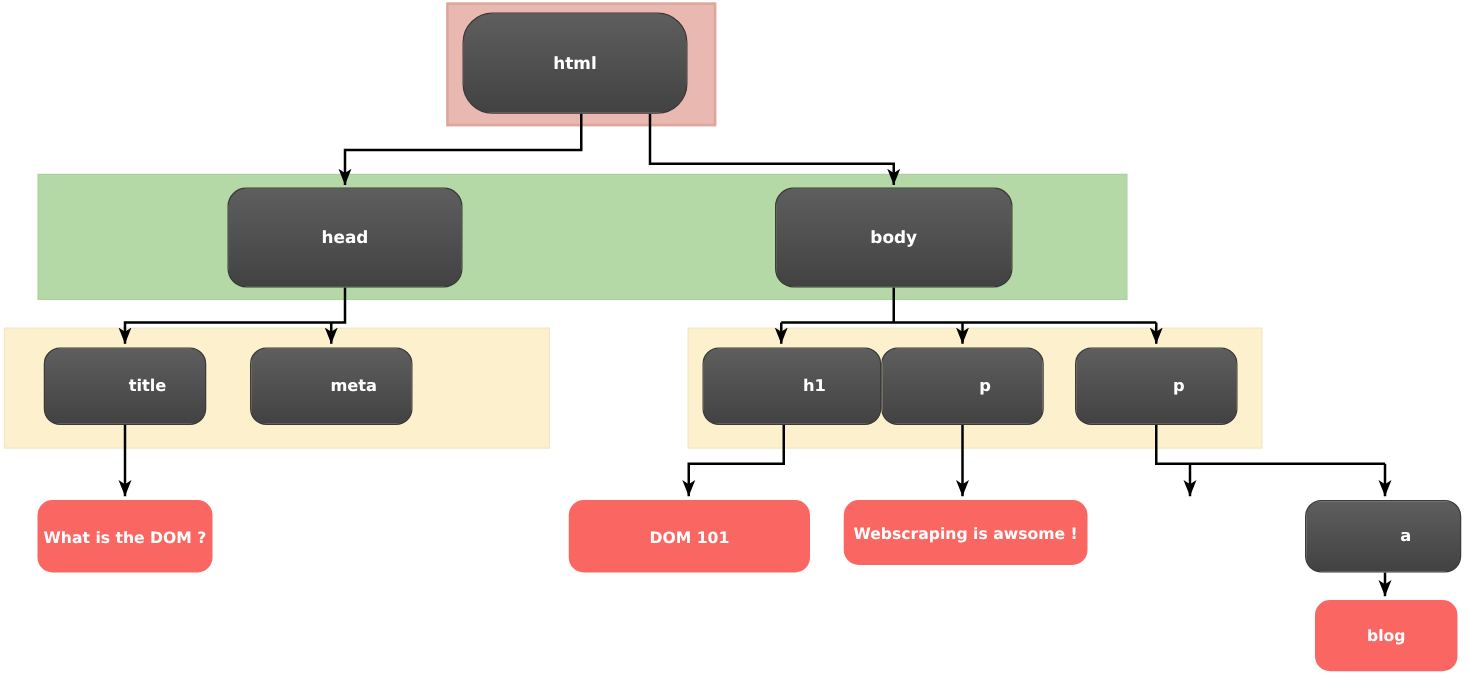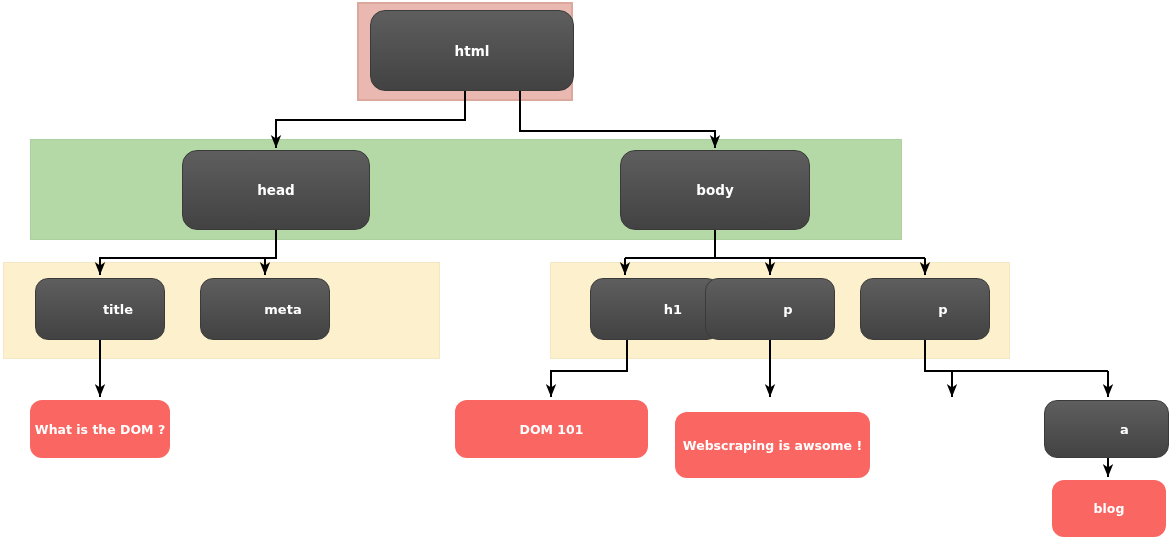--- a/index.html
+++ b/index.html
@@ -103,54 +103,54 @@
     <path class="wire" d="M925,258 V275" marker-end="url(#arrowhead)"></path>
     <path class="wire" d="M100,340 V397" marker-end="url(#arrowhead)"></path>
     <path class="wire" d="M627,340 V371 H551 V397" marker-end="url(#arrowhead)"></path>
     <path class="wire" d="M770,340 V397" marker-end="url(#arrowhead)"></path>
     <path class="wire" d="M925,340 V371 H1108"></path>
     <path class="wire" d="M952,371 V397" marker-end="url(#arrowhead)"></path>
     <path class="wire" d="M1108,371 V397" marker-end="url(#arrowhead)"></path>
     <path class="wire" d="M1108,458 V477" marker-end="url(#arrowhead)"></path>
   </svg>
 
-  <div class="node element" style="left:370px; top:10px; width:204px; height:81px;">
+  <div class="node element" style="left:370px; top:10px; width:180px; height:81px;border-radius:24px;">
     <span>html</span>
   </div>
   <div class="node element" style="left:182px; top:150px; width:188px; height:80px;align-items:center;">
     <span>head</span>
   </div>
   <div class="node element" style="left:620px; top:150px; width:190px; height:80px;">
     <span>body</span>
   </div>
   <div class="node element small" style="left:35px; top:278px; width:130px; height:62px;">
     <span>title</span>
   </div>
   <div class="node element small" style="left:200px; top:278px; width:130px; height:62px;align-items:center;">
     <span>meta</span>
   </div>
-  <div class="node element small" style="left:590px; top:278px; width:130px; height:62px;">
+  <div class="node element small" style="left:562px; top:278px; width:143px; height:62px;">
     <span>h1</span>
   </div>
   <div class="node element small" style="left:705px; top:278px; width:130px; height:62px;">
     <span>p</span>
   </div>
   <div class="node element small" style="left:860px; top:278px; width:130px; height:62px;">
     <span>p</span>
   </div>
   <div class="node element small" style="left:1044px; top:400px; width:125px; height:58px;">
     <span>a</span>
   </div>
 
   <div class="node textnode" style="left:30px; top:400px; width:140px; height:58px;">
     <span>What is the DOM ?</span>
   </div>
   <div class="node textnode" style="left:455px; top:400px; width:193px; height:58px;">
     <span>DOM 101</span>
   </div>
-  <div class="node textnode" style="left:675px; top:412px; width:195px; height:66px;">
+  <div class="node textnode" style="left:675px; top:400px; width:195px; height:52px;">
     <span>Webscraping is awsome !</span>
   </div>
   <div class="node textnode" style="left:1052px; top:480px; width:114px; height:57px;">
     <span>blog</span>
   </div>
 
 </div>
 
 </body></html>

